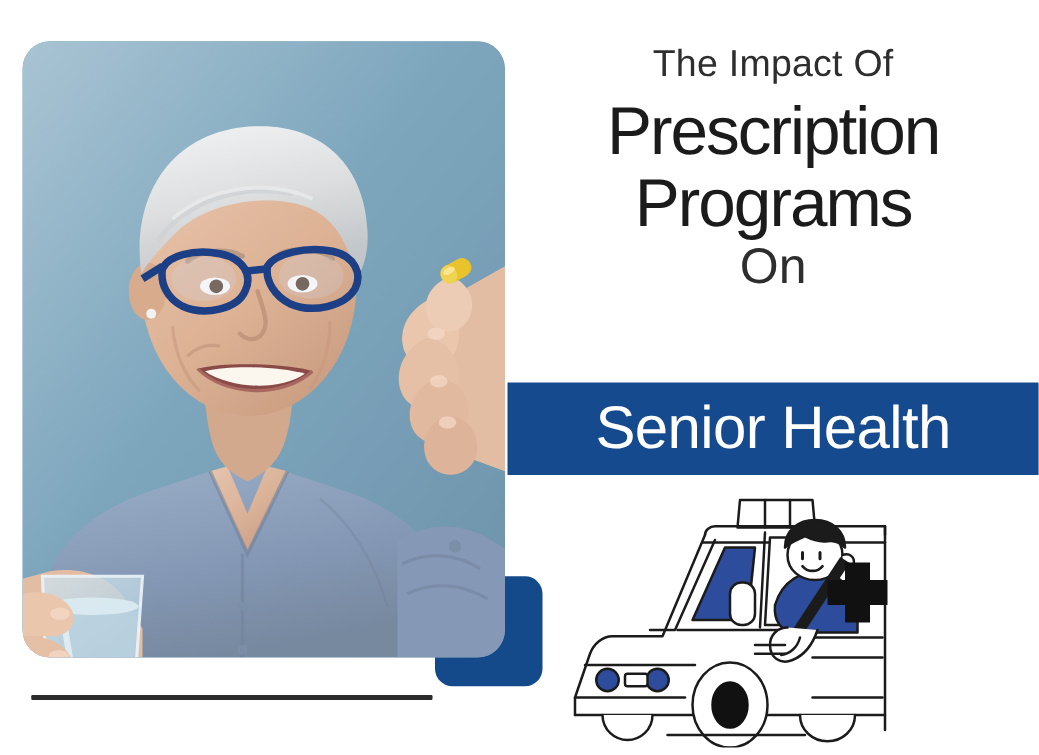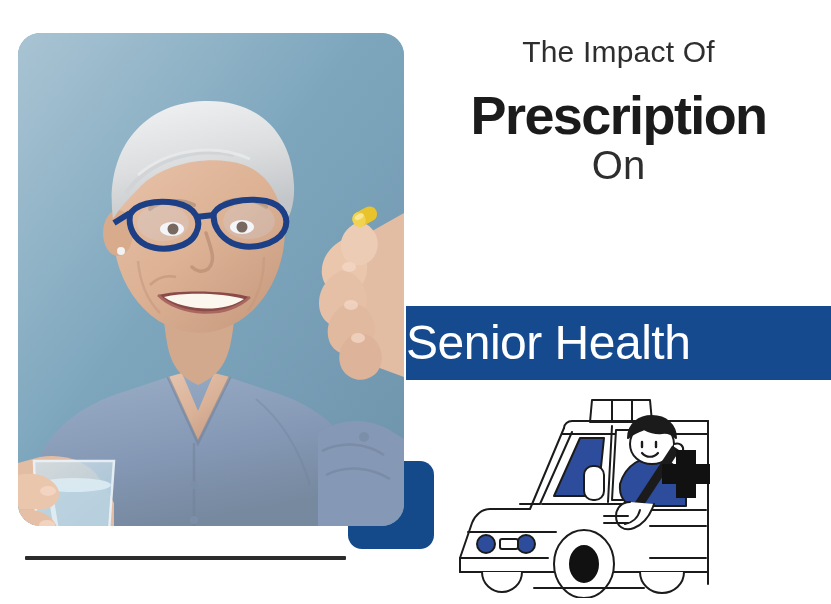--- a/index.html
+++ b/index.html
@@ -35,34 +35,34 @@
   
   .title-block{
     position:absolute;left:406px;top:34px;width:425px;
     text-align:center;z-index:3;
   }
   .kicker{
     font-size:30px;line-height:36px;font-weight:300;color:#2e2e2e;
     letter-spacing:0.2px;
   }
   .headline{
-    font-size:54px;line-height:58px;font-weight:bold;color:#1b1b1b;
-    letter-spacing:-1.6px;margin-top:16px;
+    font-size:54px;line-height:58px;font-weight:normal;color:#1b1b1b;
+    letter-spacing:-1.6px;margin-top:6px;
   }
   .headline .ln{display:block;}
   .connector{
     font-size:40px;line-height:34px;font-weight:300;color:#2e2e2e;
     margin-top:4px;
   }
 
   
   .banner{
     position:absolute;left:406px;top:306px;width:425px;height:74px;
     background:#164A8F;z-index:3;
-    display:flex;align-items:center;justify-content:flex-start;
+    display:flex;align-items:center;justify-content:center;
   }
   .banner-text{
     color:#ffffff;font-size:48px;font-weight:400;letter-spacing:-0.5px;
     white-space:nowrap;line-height:1;
   }
 
   
   .ambulance{
     position:absolute;left:444px;top:392px;width:290px;height:206px;z-index:3;
   }
@@ -216,20 +216,21 @@
       </g>
     </svg>
   </div>
 
   <div class="rule"></div>
 
   <div class="title-block">
     <div class="kicker">The Impact Of</div>
     <div class="headline">
       <span class="ln">Prescription</span>
+      <span class="ln">Programs</span>
     </div>
     <div class="connector">On</div>
   </div>
 
   <div class="banner">
     <span class="banner-text">Senior Health</span>
   </div>
 
   <div class="ambulance">
     <svg viewBox="0 0 290 206">

